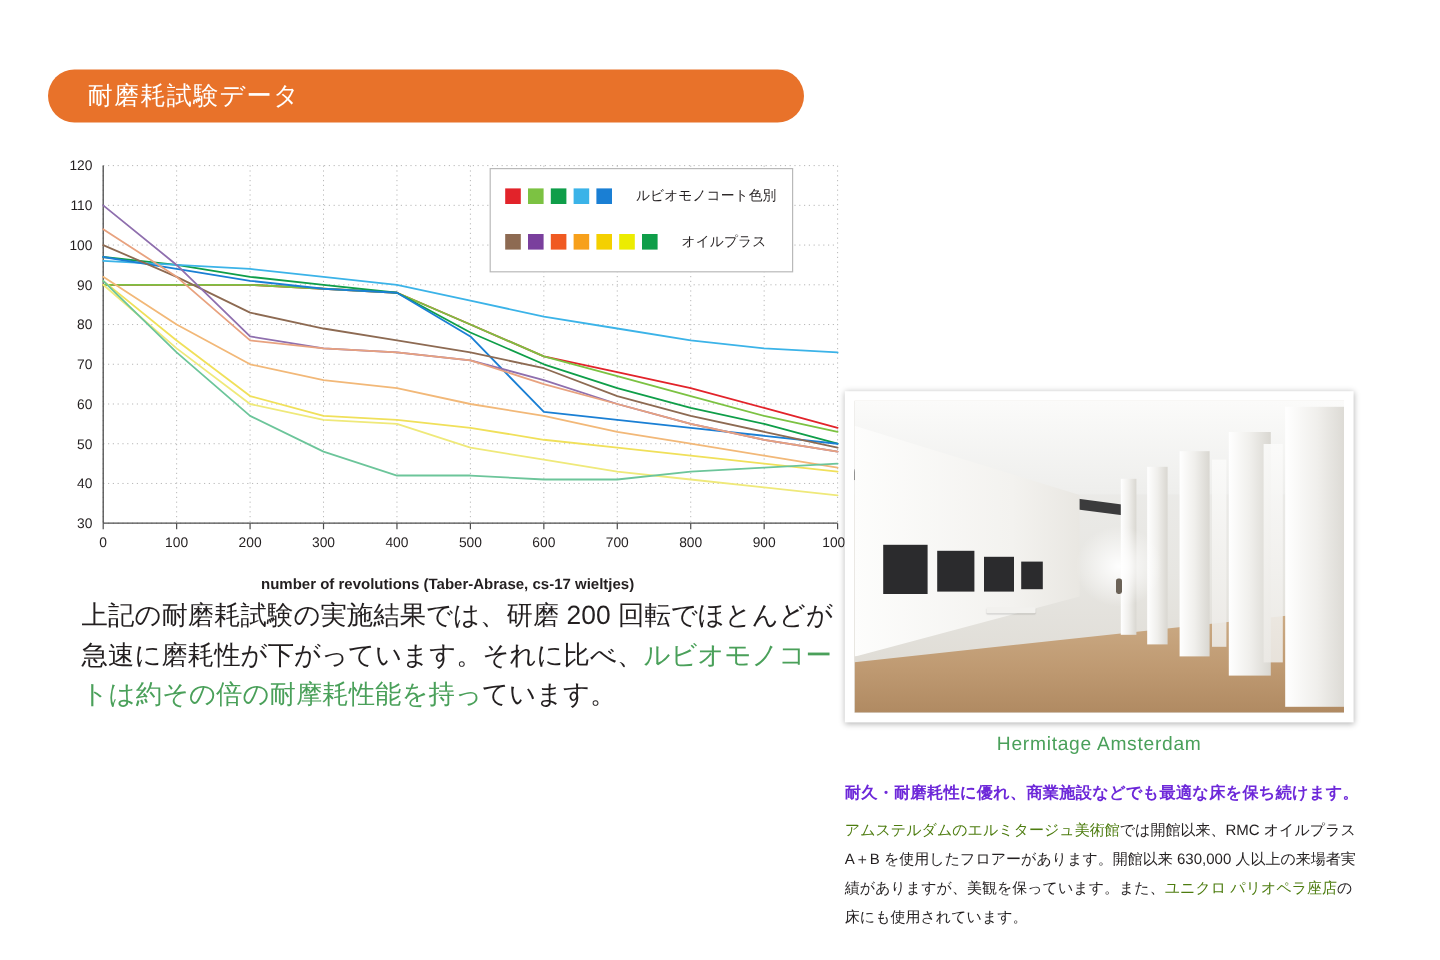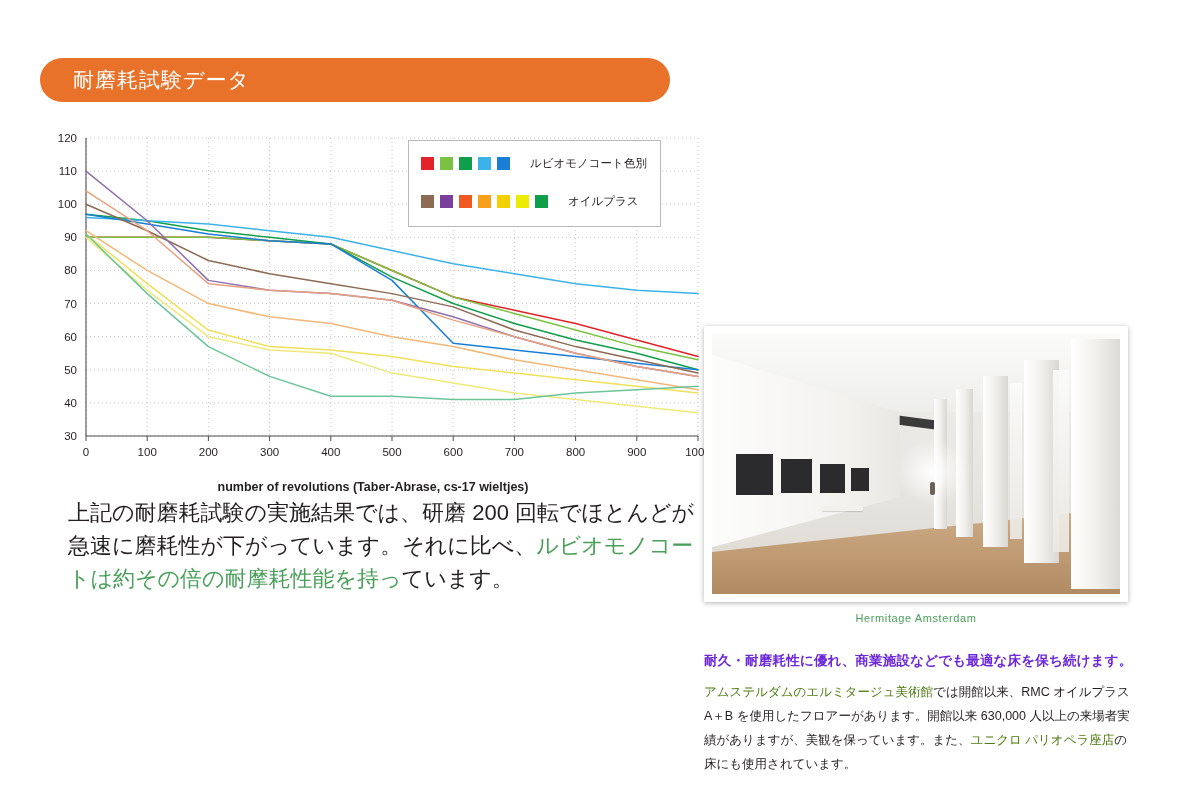--- a/index.html
+++ b/index.html
@@ -122,21 +122,21 @@
     height: 100%;
     overflow: hidden;
     background: #d9d4cc;
   }
   .photo-caption {
     position: absolute;
     left: 704px;
     top: 612px;
     width: 424px;
     text-align: center;
-    font-size: 11px;
+    font-size: 16px;
     color: #4aa05a;
     letter-spacing: .6px;
   }
 
   .right-heading {
     position: absolute;
     left: 704px;
     top: 652px;
     width: 430px;
     font-size: 13.5px;

